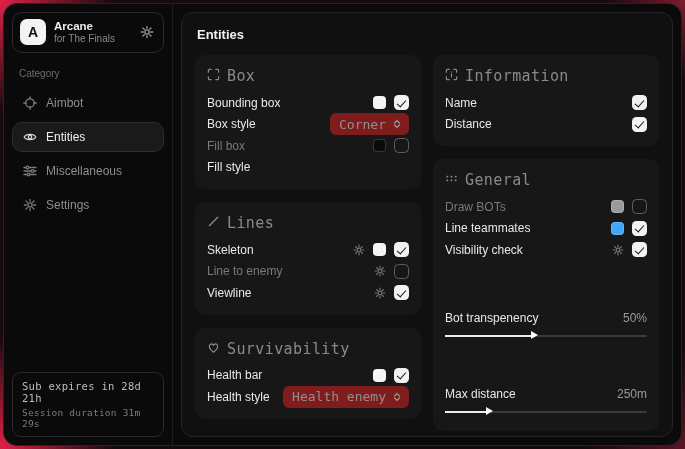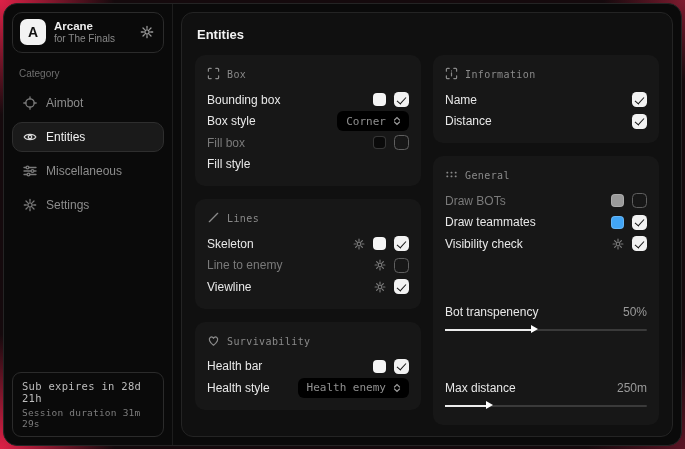--- a/index.html
+++ b/index.html
@@ -58,21 +58,21 @@
     flex:1; margin:8px; background:#101010;
     border:1px solid #242424; border-radius:12px;
     padding:11px 13px; overflow:hidden;
   }
   .main-title { font-size:13px; font-weight:bold; color:#f2f2f2; margin:3px 2px 13px; }
   .columns { display:flex; gap:12px; }
   .col { flex:1; display:flex; flex-direction:column; gap:13px; }
   .card { background:#171717; border-radius:10px; padding:10px 12px 11px; }
   .card-head {
     display:flex; align-items:center; gap:7px;
-    font-family:"DejaVu Sans Mono", monospace; font-size:10px;
+    font-family:"DejaVu Sans Mono", monospace; font-size:15px;
     letter-spacing:.4px; color:#8a8a8a; margin:2px 0 7px;
   }
   .card-head svg { color:#8a8a8a; }
   .row { display:flex; align-items:center; height:21.5px; font-size:12px; color:#e8e8e8; }
   .row .label { flex:1; }
   .row .label.dim { color:#7a7a7a; }
   .controls { display:flex; align-items:center; gap:8px; }
   .gear-ico { display:flex; color:#767676; }
   .swatch { width:13px; height:13px; border-radius:4px; border:1px solid rgba(255,255,255,.18); }
   .checkbox {
@@ -81,22 +81,22 @@
   }
   .checkbox.on { border:none; background:#f2f2f2; }
   .checkbox.on::after {
     content:""; position:absolute; left:5px; top:2.5px;
     width:4px; height:8px;
     border-right:1.8px solid #151515; border-bottom:1.8px solid #151515;
     transform:rotate(42deg);
   }
   .dropdown {
     display:flex; align-items:center; gap:6px;
-    background:#000000; border-radius:6px; padding:3.5px 7px 3.5px 9px;
-    font-family:"DejaVu Sans Mono", monospace; font-size:11px; color:#909090;
+    background:#7f1d1d; border-radius:6px; padding:3.5px 7px 3.5px 9px;
+    font-family:"DejaVu Sans Mono", monospace; font-size:13px; color:#909090;
     cursor:pointer;
   }
   .dropdown svg { color:#9a9a9a; }
   .slider-block { margin-top:4px; }
   .slider-head { display:flex; align-items:center; font-size:12px; color:#e8e8e8; height:18px;margin-top:48px; }
   .slider-value { margin-left:auto; color:#9a9a9a; }
   .slider-track {
     position:relative; height:2px; background:#3a3a3a;
     border-radius:1px; margin:8px 0 7px;
   }
@@ -347,21 +347,21 @@
             <span>General</span>
           </div>
           <div class="row">
             <span class="label dim">Draw BOTs</span>
             <span class="controls">
               <span class="swatch" style="background: rgb(154, 154, 154);"></span>
               <span class="checkbox"></span>
             </span>
           </div>
           <div class="row">
-            <span class="label">Draw teammates</span>
+            <span class="label">Line teammates</span>
             <span class="controls">
               <span class="swatch" style="background: rgb(66, 165, 245);"></span>
               <span class="checkbox on"></span>
             </span>
           </div>
           <div class="row">
             <span class="label">Visibility check</span>
             <span class="controls">
               <span class="gear-ico">
                 <svg width="12" height="12" viewBox="0 0 14 14" fill="none" stroke="currentColor" stroke-width="1.4" stroke-linecap="round">

